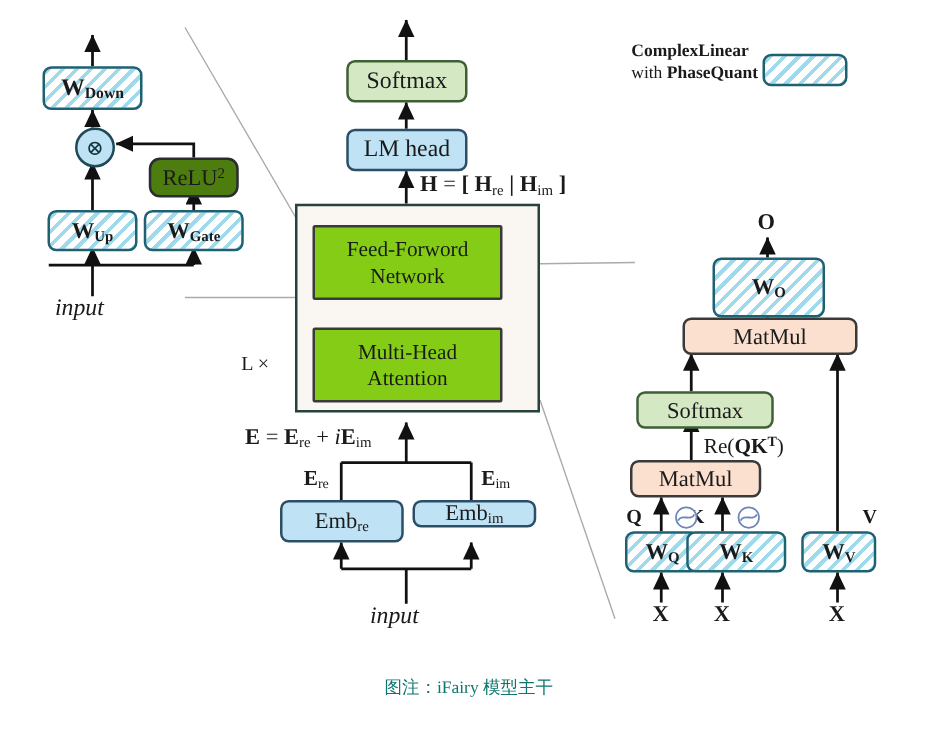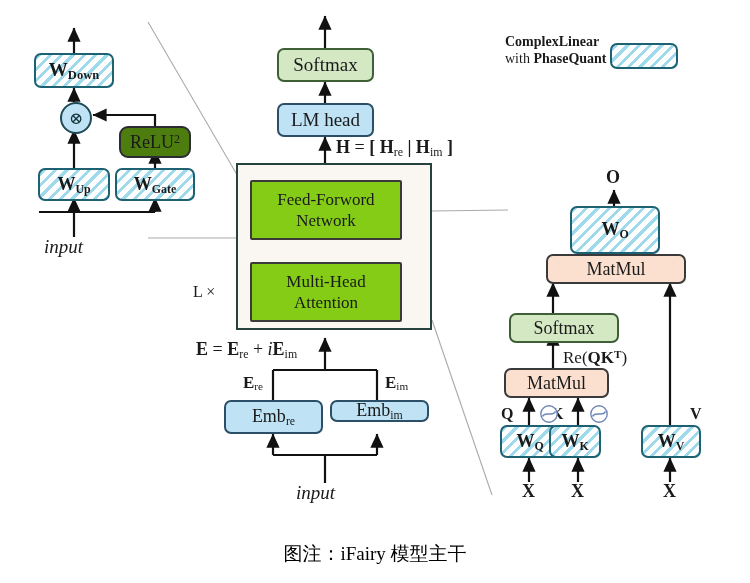--- a/index.html
+++ b/index.html
@@ -81,22 +81,22 @@
     background-color:#f3fbfd;
     background-image: repeating-linear-gradient(
       -45deg,
       #9fd9ec 0px, #9fd9ec 3px,
       #ffffff 3px, #ffffff 8px);
   }
   .caption {
     position: absolute;
     width: 750px;
     text-align: center;
-    font-size: 19px;
-    color: #000000;
+    font-size: 14px;
+    color: #0f766e;
   }
   .phase-icon { position:absolute; }
 </style>
 </head>
 <body>
 
 <div id="canvas">
 
   <svg class="layer" viewBox="0 0 750 583">
     <defs>
@@ -299,21 +299,21 @@
   <svg class="phase-icon" style="left:589px; top:404px;" width="20" height="20" viewBox="0 0 20 20">
     <circle cx="10" cy="10" r="8.2" fill="#ffffff" stroke="#6f87b8" stroke-width="1.4"></circle>
     <path d="M3.5,12.5 C6,6.5 14,13.5 16.5,7.5" fill="none" stroke="#6f87b8" stroke-width="1.5"></path>
   </svg>
 
   <div class="node n-hatch" style="left:500px; top:425px; width:60px; height:33px; font-size:18px;">
     <span class="bold sb-bold">
       <span>W</span><sub>Q</sub>
     </span>
   </div>
-  <div class="node n-hatch" style="left:549px; top:425px; width:52px; height:33px; font-size:18px;align-items:center;">
+  <div class="node n-hatch" style="left:549px; top:425px; width:80px; height:33px; font-size:18px;align-items:center;">
     <span class="bold sb-bold">
       <span>W</span><sub>K</sub>
     </span>
   </div>
   <div class="node n-hatch" style="left:641px; top:425px; width:60px; height:33px; font-size:18px;">
     <span class="bold sb-bold">
       <span>W</span><sub>V</sub>
     </span>
   </div>
 

